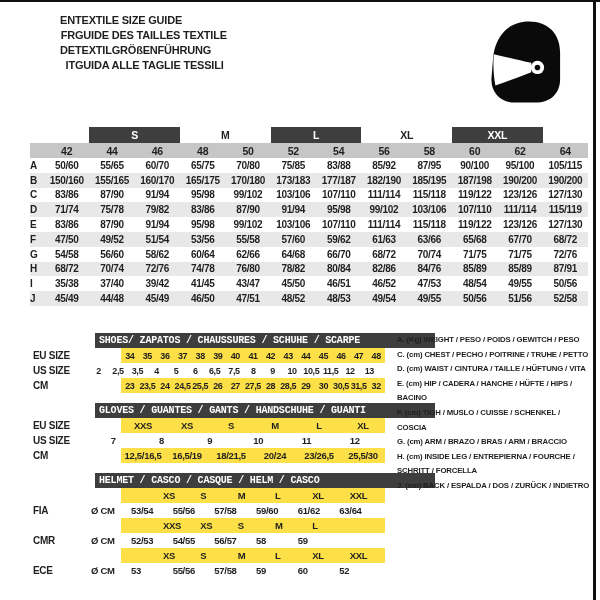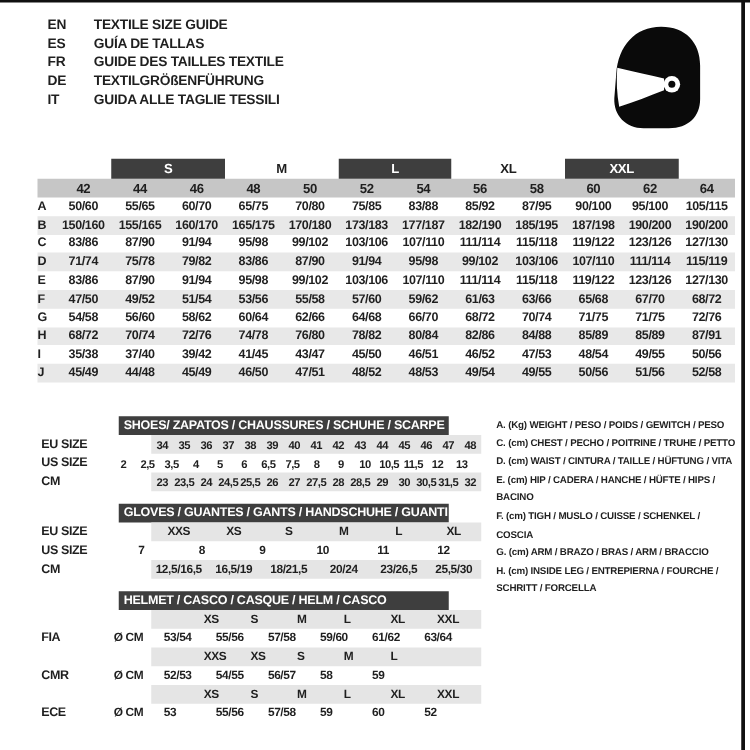--- a/index.html
+++ b/index.html
@@ -6,21 +6,21 @@
   body{
     width:600px;height:600px;position:relative;background:#ffffff;overflow:hidden;
     font-family:"Liberation Sans","DejaVu Sans",sans-serif;font-weight:bold;color:#1f1f1f;
   }
   .frame-top{position:absolute;left:0;top:0;width:600px;height:2px;background:#101010;}
   .frame-right{position:absolute;left:593px;top:0;width:3px;height:600px;background:#101010;}
 
   
   .langs{position:absolute;left:38px;top:12px;}
   .lang-row{display:flex;height:15.2px;align-items:center;font-size:11px;letter-spacing:-0.2px;white-space:nowrap;}
-  .lang-code{width:37px;}
+  .lang-code{width:37px;text-align:right;}
 
   
   .brand{position:absolute;left:486px;top:18px;width:78px;height:88px;}
 
   
   .main-table{position:absolute;left:30px;top:127px;width:558px;font-size:10px;letter-spacing:-0.3px;}
   .sgrow{display:flex;height:16px;}
   .sgspacer{width:14px;}
   .sggrid{flex:1;display:grid;grid-template-columns:repeat(12,1fr);}
   .sg{grid-column:span 2;display:flex;align-items:center;justify-content:center;font-size:10.5px;}
@@ -30,26 +30,26 @@
   .numrow .rlabel{width:14px;}
   .numrow .rcells{flex:1;display:grid;grid-template-columns:repeat(12,1fr);}
   .cell{display:flex;align-items:center;justify-content:center;white-space:nowrap;}
   .main-table .trow{display:flex;height:14.8px;}
   .main-table .trow.shaded{background:#e8e8e8;}
   .main-table .rlabel{width:14px;display:flex;align-items:center;}
   .main-table .rcells{flex:1;display:grid;grid-template-columns:repeat(12,1fr);}
 
   
   .section{position:absolute;left:33px;width:352px;font-size:9.5px;letter-spacing:-0.3px;}
-  .sec-title{margin-left:62px;width:264px;height:15px;background:#3e3e3e;color:#ffffff;
-    display:flex;align-items:center;padding-left:4px;box-sizing:border-box;font-size:10px;letter-spacing:-0.2px;white-space:nowrap;}
+  .sec-title{margin-left:62px;width:340px;height:15px;background:#3e3e3e;color:#ffffff;
+    display:flex;align-items:center;padding-left:4px;box-sizing:border-box;font-size:10px;letter-spacing:-0.2px;white-space:nowrap;font-family:Liberation Mono, monospace;}
   .section .trow{display:flex;height:15px;}
   .section .rlabel{width:56px;display:flex;align-items:center;font-size:10px;}
   .section .rcells{width:290px;display:grid;}
-  .section .trow.shaded .rcells{background:#e5e5e5;margin-left:37px;}
+  .section .trow.shaded .rcells{background:#fde047;margin-left:37px;}
   .shoes{top:333px;}
   .shoes .rcells{grid-template-columns:repeat(15,1fr);font-size:9px;letter-spacing:-0.4px;}
   .gloves{top:403px;}
   .gloves .rcells{grid-template-columns:repeat(6,1fr);}
   .helmet-sec{top:473px;}
   .helmet-sec .rcells{grid-template-columns:40px repeat(6,1fr);}
   .helmet-sec .cell{justify-content:flex-start;padding-left:2px;}
 
   
   .legend{position:absolute;left:397px;top:333px;width:194px;font-size:7.8px;letter-spacing:-0.15px;line-height:14.6px;}
@@ -58,24 +58,20 @@
 </head>
 <body>
 
 <div class="frame-top"></div>
 <div class="frame-right"></div>
 
 <div class="langs">
   <div class="lang-row">
     <span class="lang-code">EN</span>
     <span>TEXTILE SIZE GUIDE</span>
-  </div>
-  <div class="lang-row">
-    <span class="lang-code">ES</span>
-    <span>GUÍA DE TALLAS</span>
   </div>
   <div class="lang-row">
     <span class="lang-code">FR</span>
     <span>GUIDE DES TAILLES TEXTILE</span>
   </div>
   <div class="lang-row">
     <span class="lang-code">DE</span>
     <span>TEXTILGRÖßENFÜHRUNG</span>
   </div>
   <div class="lang-row">
@@ -247,21 +243,21 @@
         <div class="rlabel">H</div>
         <div class="rcells">
           <div class="cell">68/72</div>
           <div class="cell">70/74</div>
           <div class="cell">72/76</div>
           <div class="cell">74/78</div>
           <div class="cell">76/80</div>
           <div class="cell">78/82</div>
           <div class="cell">80/84</div>
           <div class="cell">82/86</div>
-          <div class="cell">84/88</div>
+          <div class="cell">84/76</div>
           <div class="cell">85/89</div>
           <div class="cell">85/89</div>
           <div class="cell">87/91</div>
         </div>
       </div>
       <div class="trow">
         <div class="rlabel">I</div>
         <div class="rcells">
           <div class="cell">35/38</div>
           <div class="cell">37/40</div>
@@ -481,13 +477,14 @@
 </div>
 
 <div class="legend">
     <div class="legend-line">A. (Kg) WEIGHT / PESO / POIDS / GEWITCH / PESO</div>
     <div class="legend-line">C. (cm) CHEST / PECHO / POITRINE / TRUHE / PETTO</div>
     <div class="legend-line">D. (cm) WAIST / CINTURA / TAILLE / HÜFTUNG / VITA</div>
     <div class="legend-line">E. (cm) HIP / CADERA / HANCHE / HÜFTE / HIPS / BACINO</div>
     <div class="legend-line">F. (cm) TIGH / MUSLO / CUISSE / SCHENKEL / COSCIA</div>
     <div class="legend-line">G. (cm) ARM / BRAZO / BRAS / ARM / BRACCIO</div>
     <div class="legend-line">H. (cm) INSIDE LEG / ENTREPIERNA / FOURCHE / SCHRITT / FORCELLA</div>
+    <div class="legend-line">J. (cm) BACK / ESPALDA / DOS / ZURÜCK / INDIETRO</div>
   </div>
 
 </body></html>

